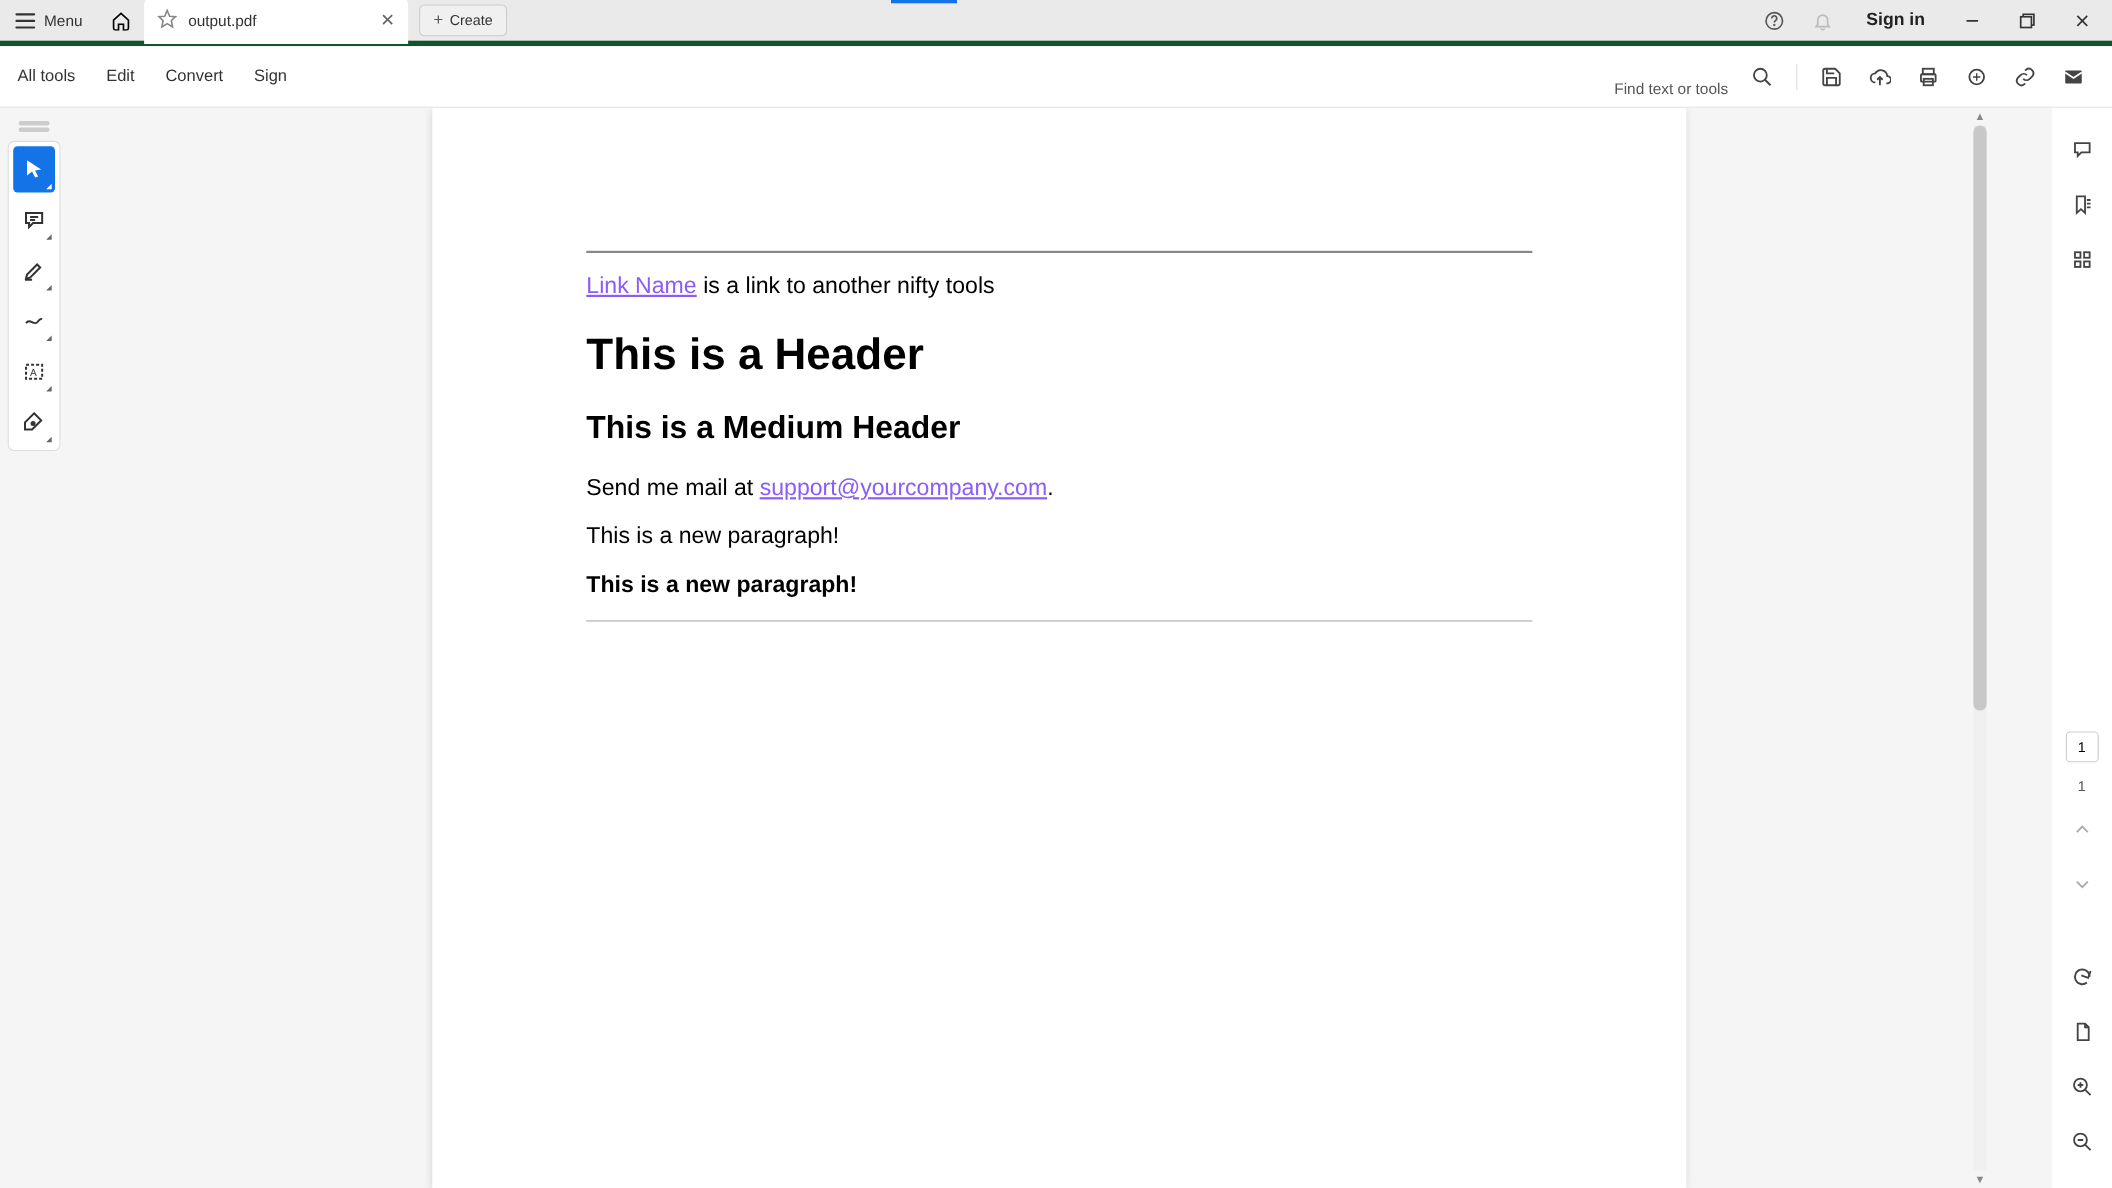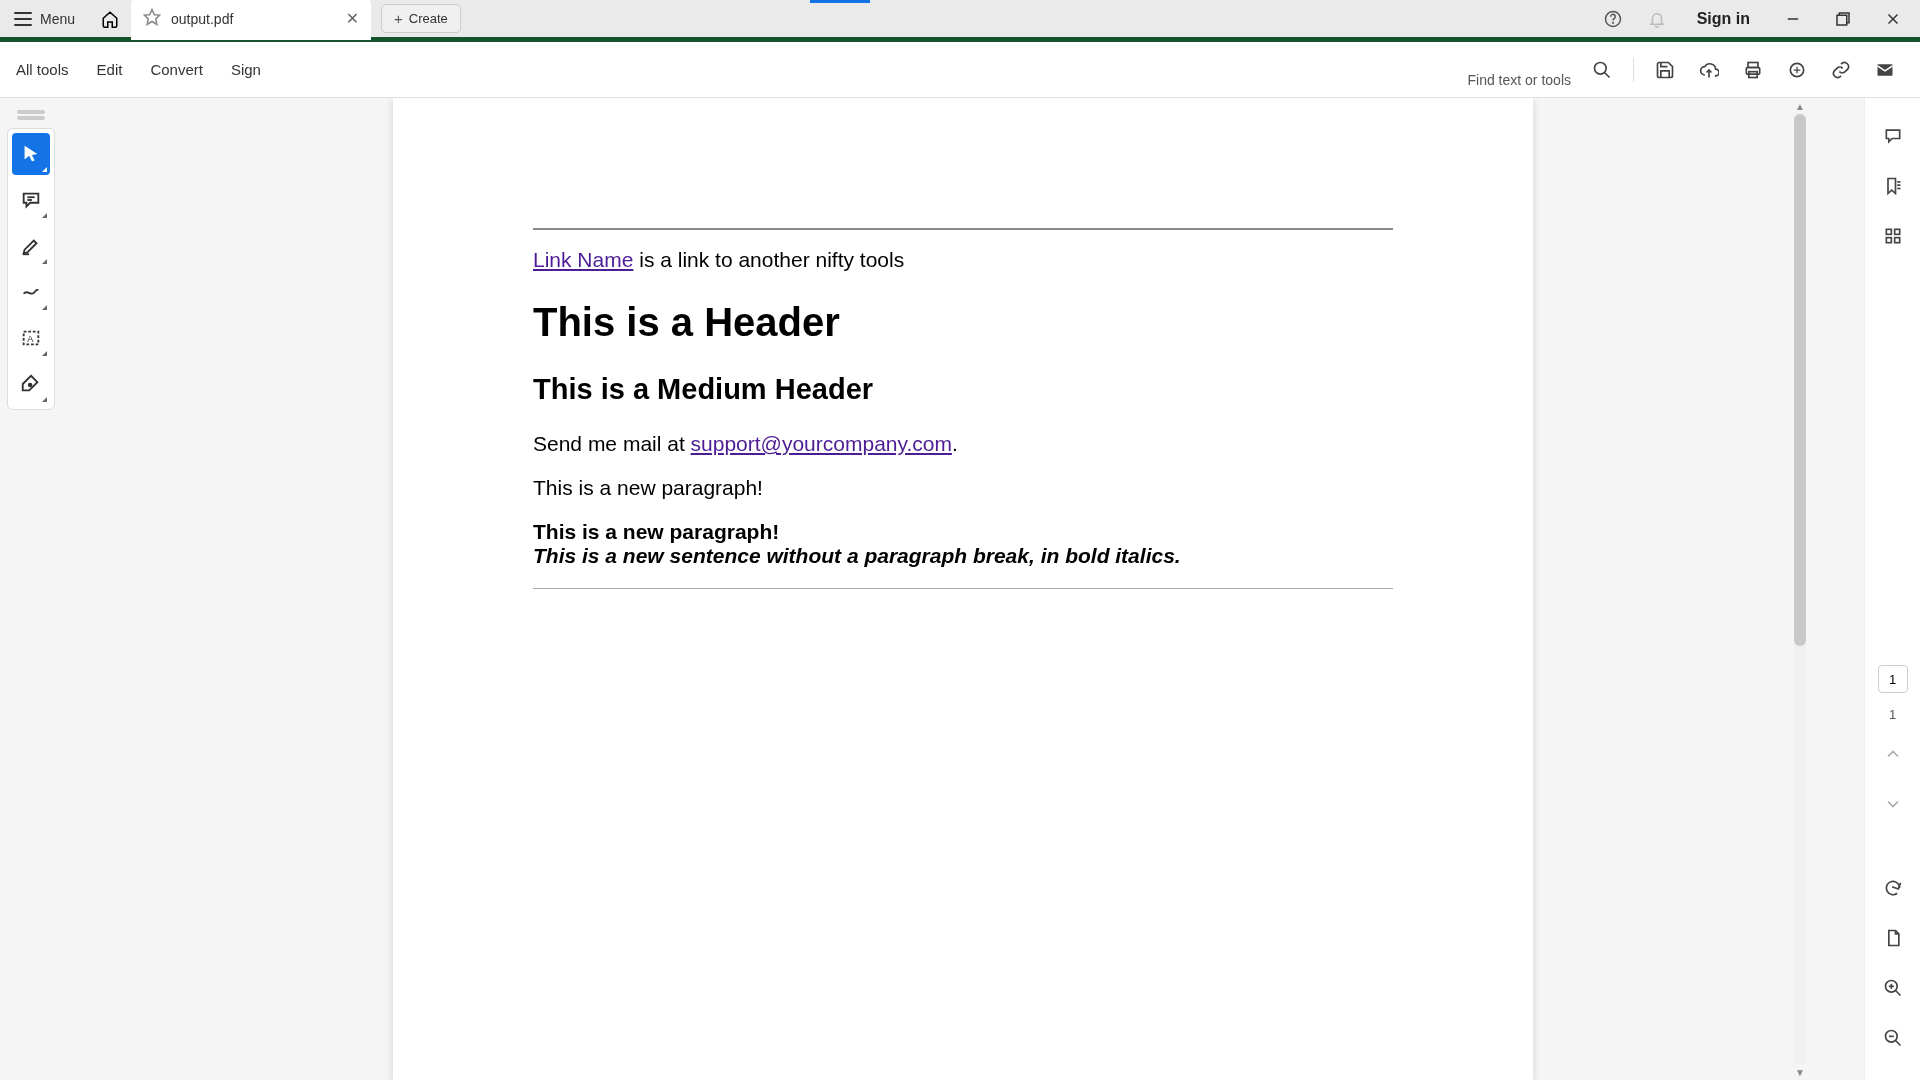--- a/index.html
+++ b/index.html
@@ -39,21 +39,21 @@
     .rail-btn { width: 38px; height: 42px; display: flex; align-items: center; justify-content: center; cursor: pointer; border-radius: 4px; color: #333; position: relative; }
     .rail-btn.active { background: #1473e6; color: #fff; }
     .rail-corner::after { content: ""; position: absolute; bottom: 3px; right: 3px; width: 0; height: 0; border-style: solid; border-width: 0 0 5px 5px; border-color: transparent transparent #666 transparent; }
     .rail-btn.active.rail-corner::after { border-color: transparent transparent #fff transparent; }
     
     
     .viewport { flex: 1; background: #f5f5f5; display: flex; justify-content: center; overflow: hidden; position: relative; }
     .page { width: 1140px; background: #fff; box-shadow: 0 2px 8px rgba(0,0,0,0.15); margin-top: 0; padding: 130px 140px 60px 140px; font-family: "Times New Roman", serif; color: #000; }
     .page hr { border: none; border-top: 2px solid #888; margin-bottom: 18px; }
     .page hr.bottom { margin-top: 20px; margin-bottom: 0; border-top: 1px solid #aaa; }
-    .page a { color: #4c1d95; }
+    .page a { color: #8b5cf6; }
     .para1 { font-size: 21px; margin-bottom: 28px; }
     .h1 { font-size: 40px; font-weight: bold; margin-bottom: 28px; }
     .h2 { font-size: 29px; font-weight: bold; margin-bottom: 26px; }
     .para2 { font-size: 21px; margin-bottom: 20px; }
     .para3 { font-size: 21px; margin-bottom: 20px; }
     .para4 { font-size: 21px; font-weight: bold; }
     .para5 { font-size: 21px; font-weight: bold; font-style: italic; }
     
     
     .right-rail { width: 56px; background: #fff; display: flex; flex-direction: column; align-items: center; padding-top: 20px; gap: 14px; border-left: 1px solid #eee; }
@@ -247,21 +247,20 @@
       <p class="para1">
         <a href="#">Link Name</a><span> is a link to another nifty tools</span>
       </p>
       <h1 class="h1">This is a Header</h1>
       <h2 class="h2">This is a Medium Header</h2>
       <p class="para2">
         <span>Send me mail at </span><a href="#">support@yourcompany.com</a><span>.</span>
       </p>
       <p class="para3">This is a new paragraph!</p>
       <p class="para4">This is a new paragraph!</p>
-      <p class="para5">This is a new sentence without a paragraph break, in bold italics.</p>
       <hr class="bottom">
     </div>
 
     <div class="vscroll">
       <div class="arrow">▲</div>
       <div class="track">
         <div class="thumb"></div>
       </div>
       <div class="arrow" style="position:absolute;bottom:0;left:0;right:0;">▼</div>
     </div>

